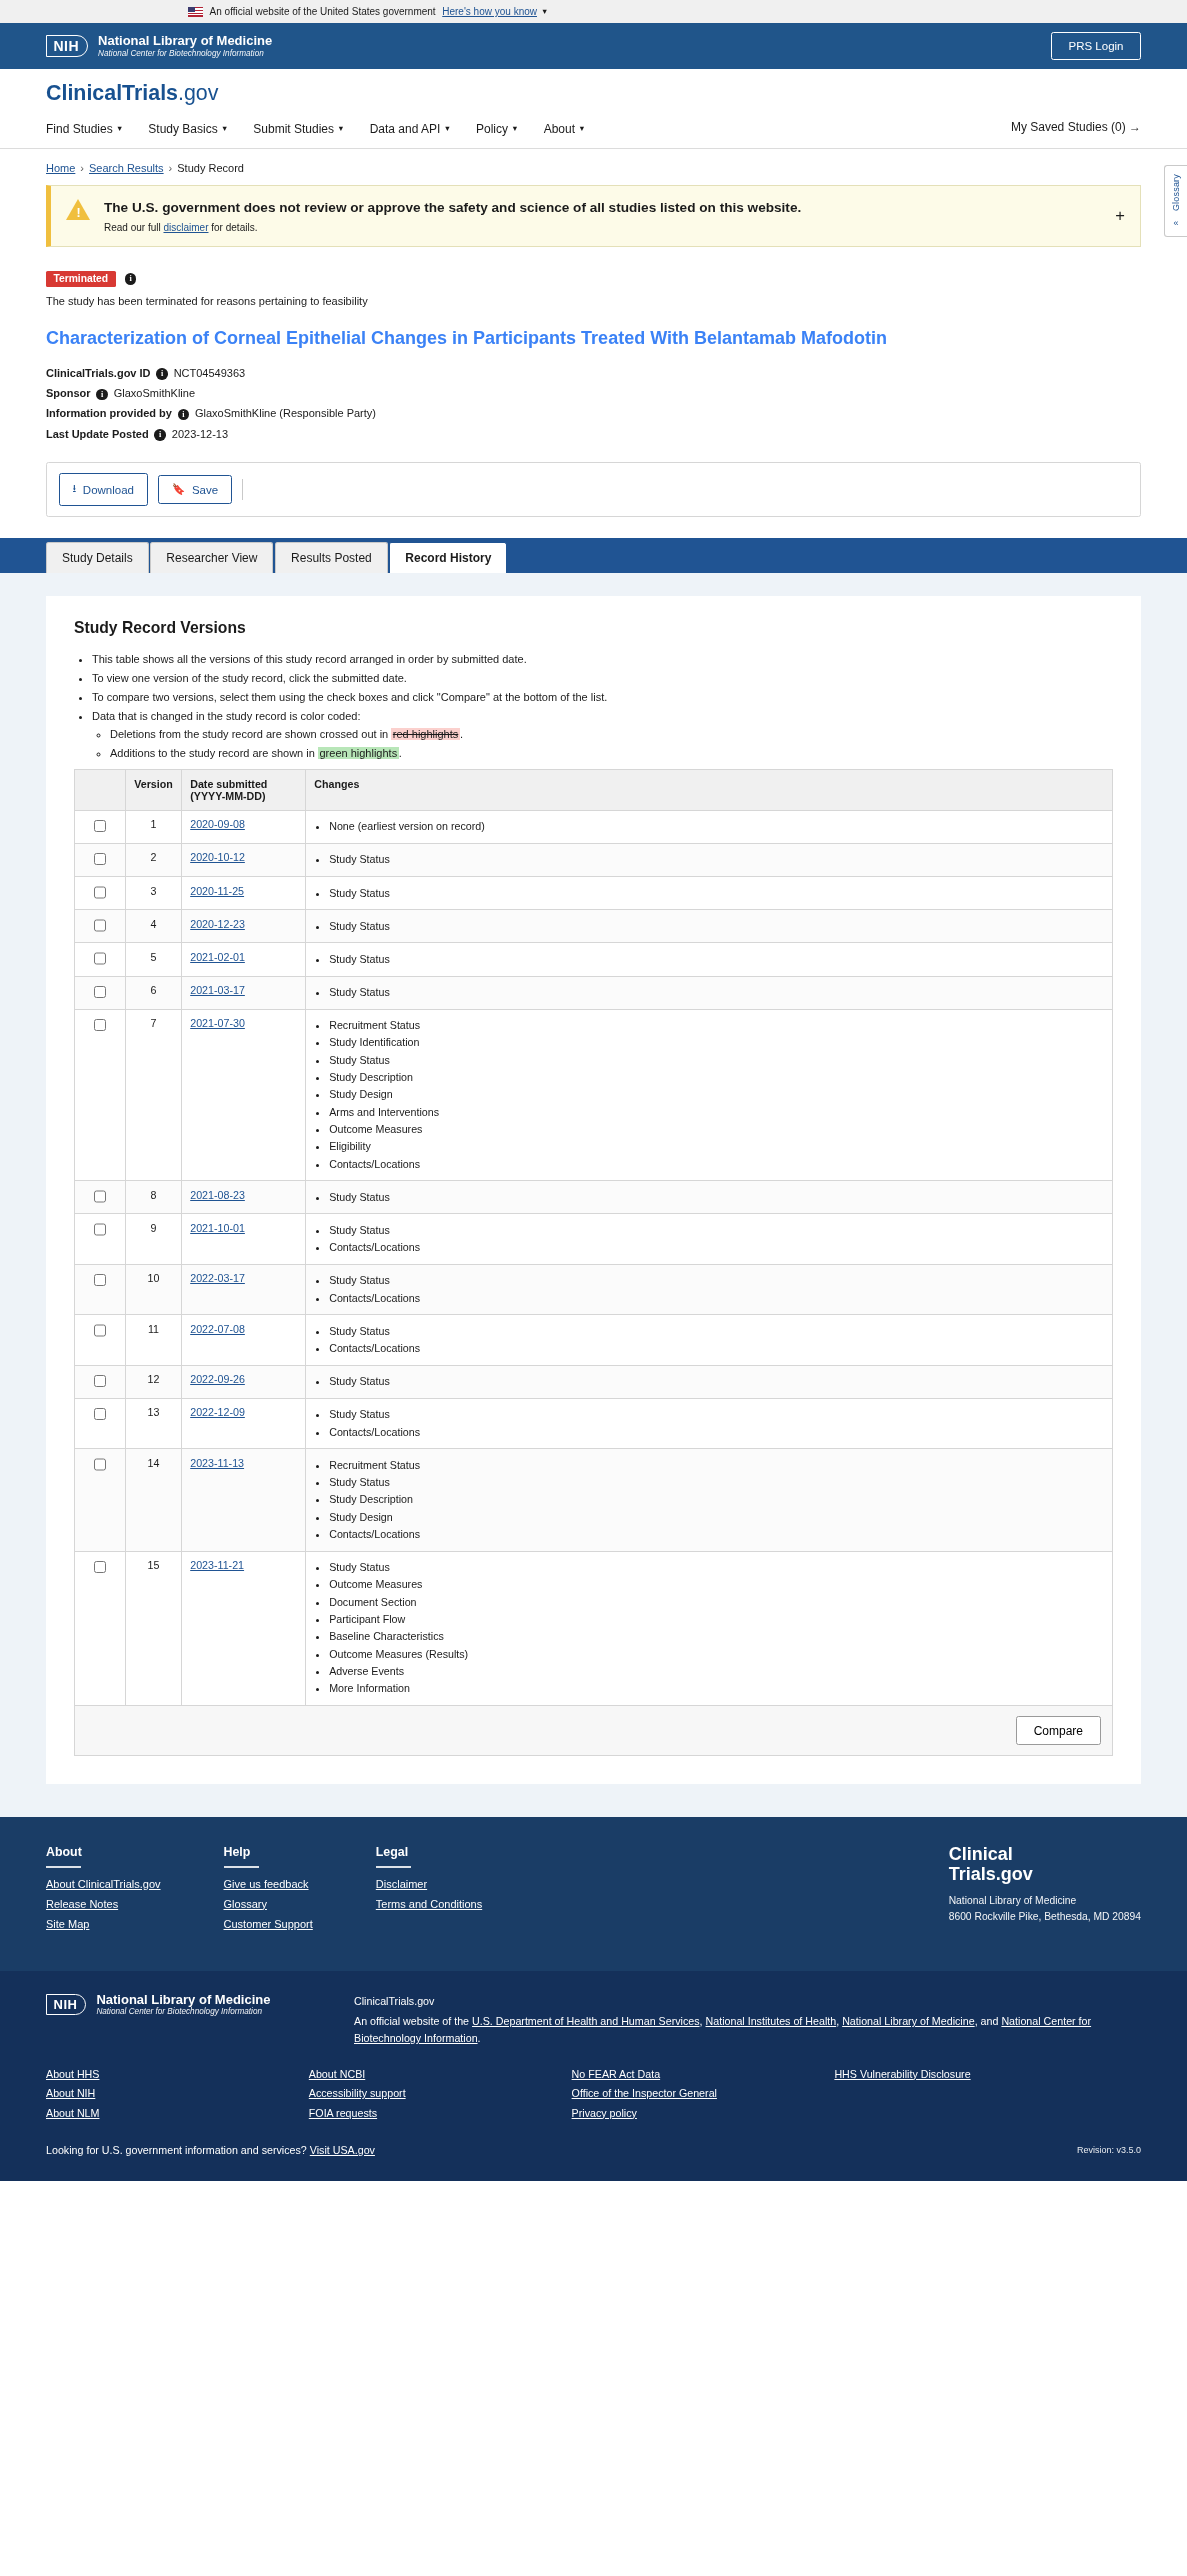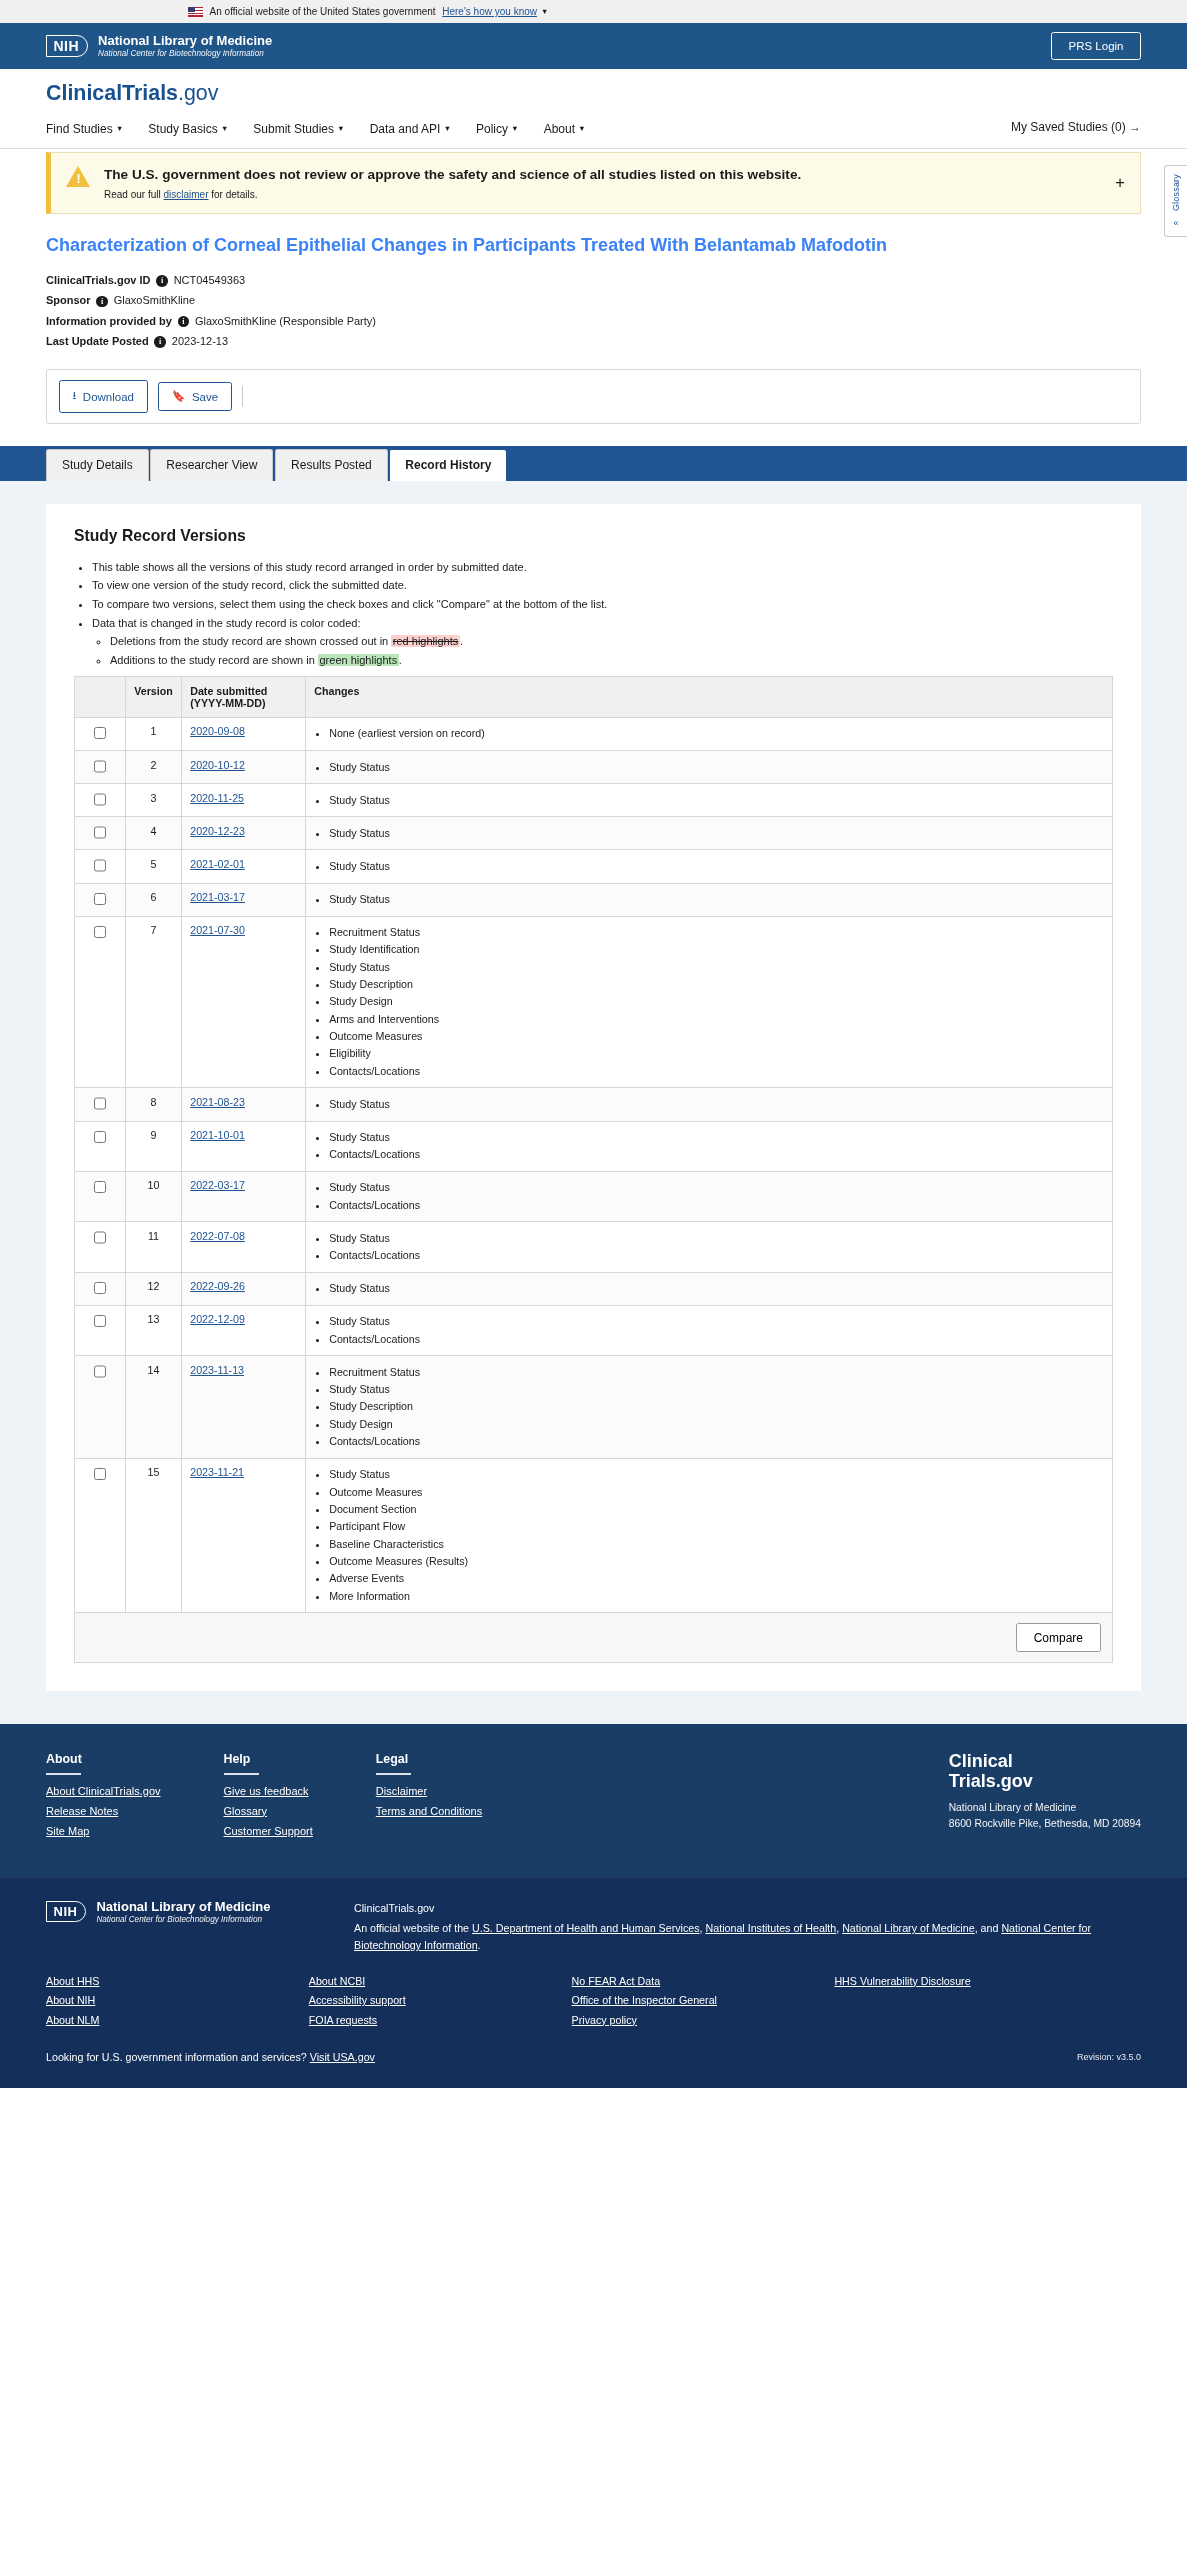--- a/index.html
+++ b/index.html
@@ -404,40 +404,48 @@
   <div class="main-nav">
     <div class="nav-item"><span>Find Studies</span><span class="caret">▼</span></div>
     <div class="nav-item"><span>Study Basics</span><span class="caret">▼</span></div>
     <div class="nav-item"><span>Submit Studies</span><span class="caret">▼</span></div>
     <div class="nav-item"><span>Data and API</span><span class="caret">▼</span></div>
     <div class="nav-item"><span>Policy</span><span class="caret">▼</span></div>
     <div class="nav-item"><span>About</span><span class="caret">▼</span></div>
     <div class="saved-studies">My Saved Studies (0) →</div>
   </div>
 
+  <div class="breadcrumb">
+    <a href="#">Home</a><span class="sep">›</span><a href="#">Search Results</a><span class="sep">›</span><span>Study Record</span>
+  </div>
 
   <div class="glossary-tab">
     <span class="vtext">Glossary</span>
     <span class="arrow">«</span>
   </div>
 
   <div class="alert">
     <div class="alert-icon">
       <div class="tri"></div>
         <div class="bang">!</div>
     </div>
     <div>
       <div class="alert-title">The U.S. government does not review or approve the safety and science of all studies listed on this website.</div>
       <div class="alert-sub">
         <span>Read our full </span><a href="#">disclaimer</a><span> for details.</span>
       </div>
     </div>
     <div class="alert-plus">+</div>
   </div>
 
+  <div class="status-wrap">
+    <span class="badge-terminated">Terminated</span>
+    <span class="info-dot">i</span>
+    <div class="status-note">The study has been terminated for reasons pertaining to feasibility</div>
+  </div>
 
   <h1 class="study-title">Characterization of Corneal Epithelial Changes in Participants Treated With Belantamab Mafodotin</h1>
 
   <div class="meta">
     <div class="meta-row">
       <span class="meta-label">ClinicalTrials.gov ID</span><span class="info-dot">i</span><span class="meta-value">NCT04549363</span>
     </div>
     <div class="meta-row">
       <span class="meta-label">Sponsor</span><span class="info-dot">i</span><span class="meta-value">GlaxoSmithKline</span>
     </div>

